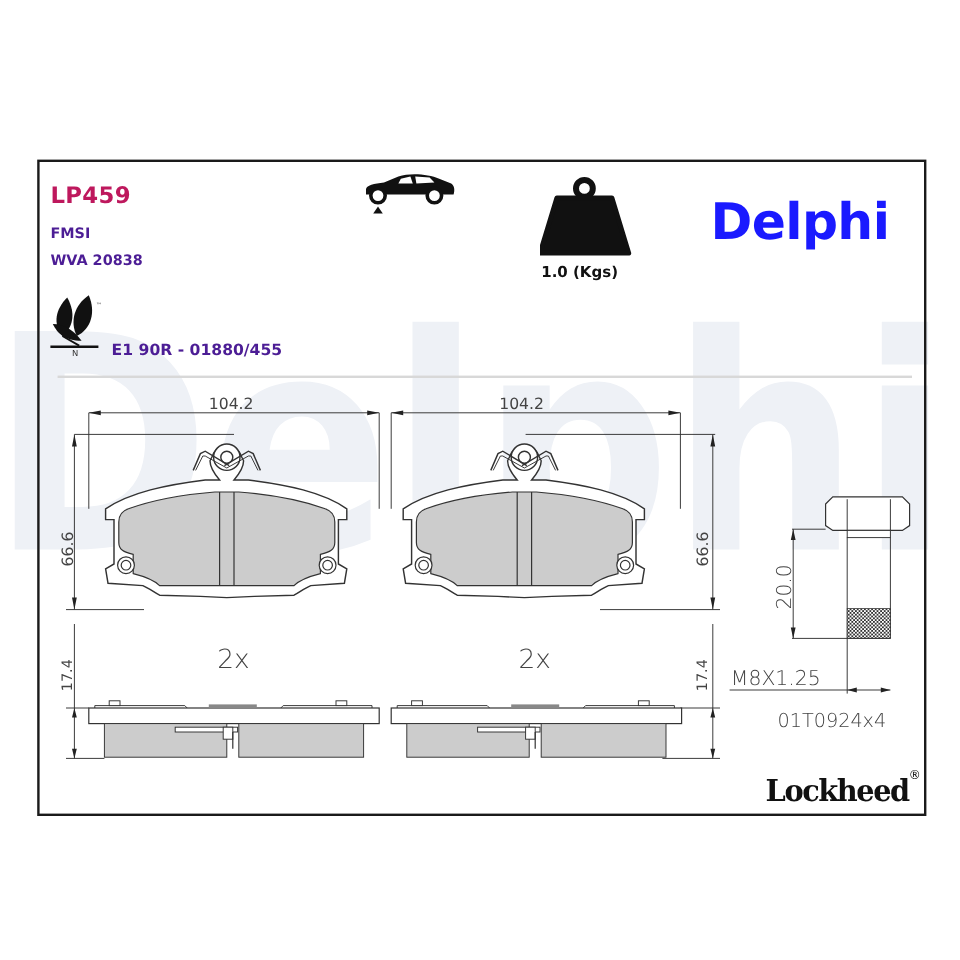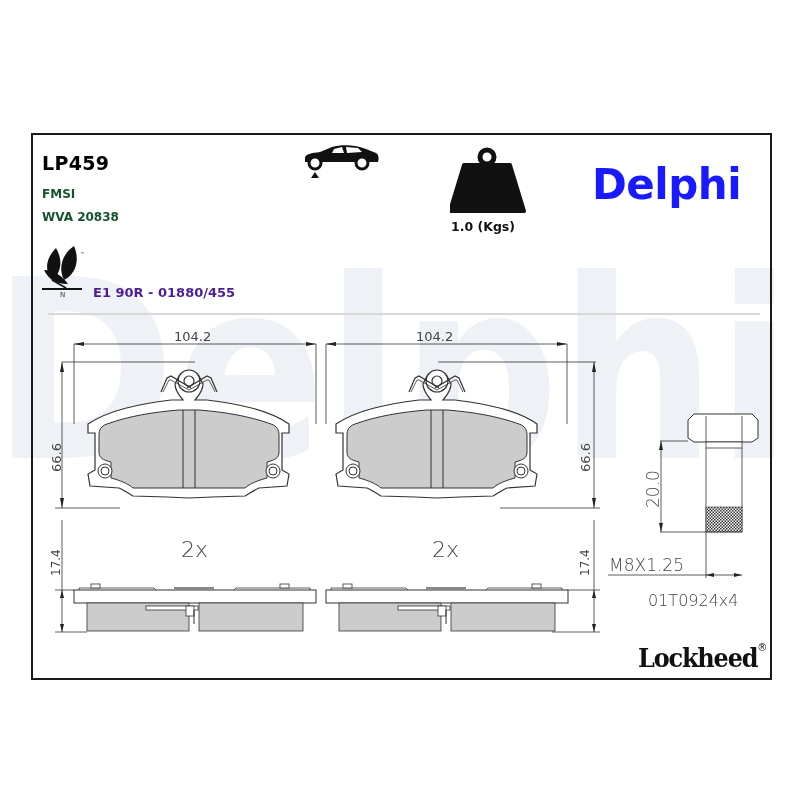--- a/index.html
+++ b/index.html
@@ -1,21 +1,21 @@
 <!DOCTYPE html>
 <html><head>
 <meta charset="utf-8">
 <style>
   html, body { margin: 0; padding: 0; background: #ffffff; }
   body { width: 800px; height: 800px; position: relative; overflow: hidden; font-family: "DejaVu Sans", sans-serif; }
   .watermark { position: absolute; left: 0; top: 258px; width: 800px; height: 220px; z-index: 0; }
   .frame { position: absolute; left: 31px; top: 133px; width: 737px; height: 543px; border: 2.5px solid #1a1a1a; z-index: 1; }
   .abs { position: absolute; z-index: 2; }
-  .part-no { left: 42px; top: 152px; font-size: 19px; font-weight: bold; color: #000000; letter-spacing: 0.3px; }
-  .info { font-size: 12px; font-weight: bold; color: #14532d; }
+  .part-no { left: 42px; top: 152px; font-size: 19px; font-weight: bold; color: #be185d; letter-spacing: 0.3px; }
+  .info { font-size: 12px; font-weight: bold; color: #4c1d95; }
   .fmsi { left: 42px; top: 187px; }
   .wva { left: 42px; top: 210px; }
   .ecer { left: 93px; top: 285px; font-size: 13px; font-weight: bold; color: #4c1d95; }
   .weight-label { left: 451px; top: 219px; font-size: 12.5px; font-weight: bold; color: #111; }
   .brand { left: 592px; top: 160px; font-size: 42px; font-weight: bold; color: #1a1aff; letter-spacing: -0.5px; font-family: "DejaVu Sans", sans-serif; }
   .lockheed { left: 638px; top: 644px; font-size: 24px; font-weight: bold; color: #111; font-family: "DejaVu Serif", serif; letter-spacing: -1.2px; transform: scaleY(1.05); }
   .lockheed sup { font-size: 10px; font-family: "DejaVu Sans", sans-serif; font-weight: normal; vertical-align: top; position: relative; top: -2px; letter-spacing: 0; }
   .divider { left: 48px; top: 313px; width: 712px; height: 2px; background: #d8d8d8; }
   .drawing { position: absolute; left: 0; top: 0; width: 800px; height: 800px; z-index: 2; }
   .dimtxt { font-family: "DejaVu Sans", sans-serif; fill: #444; }

